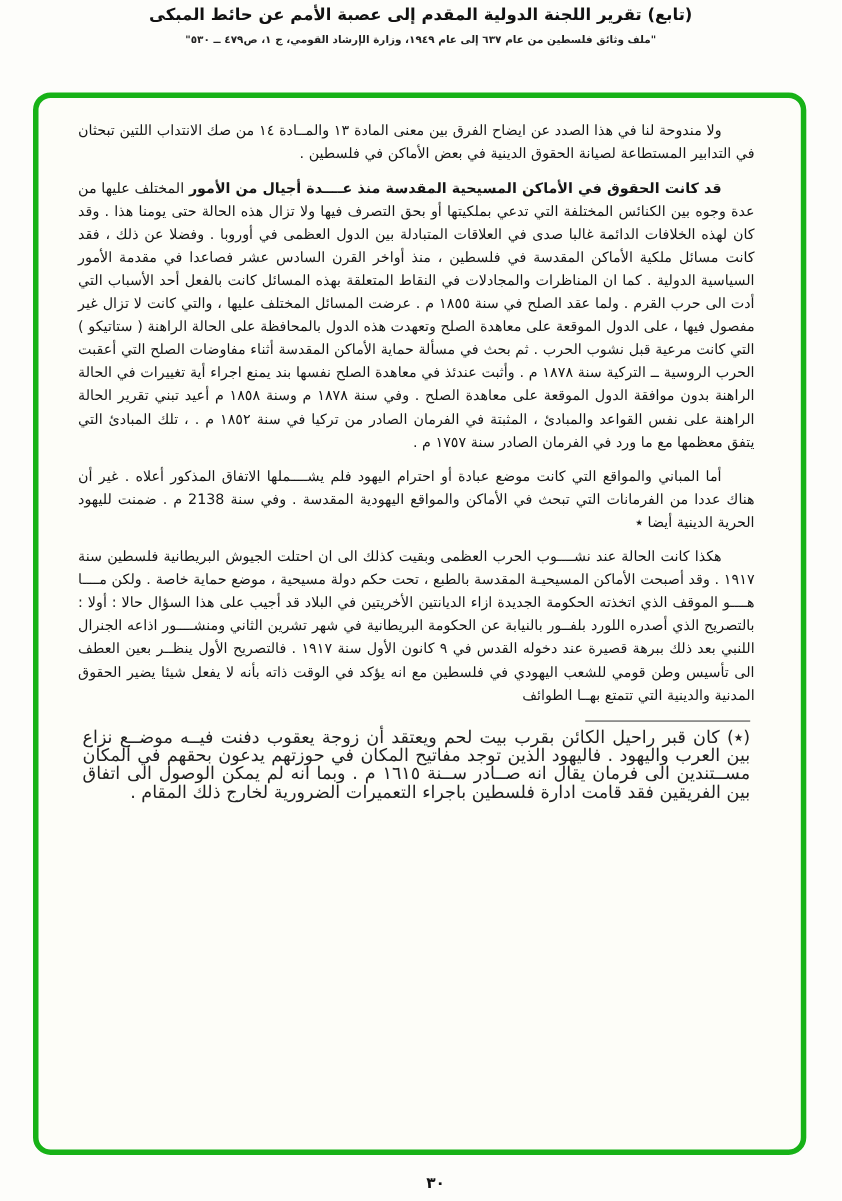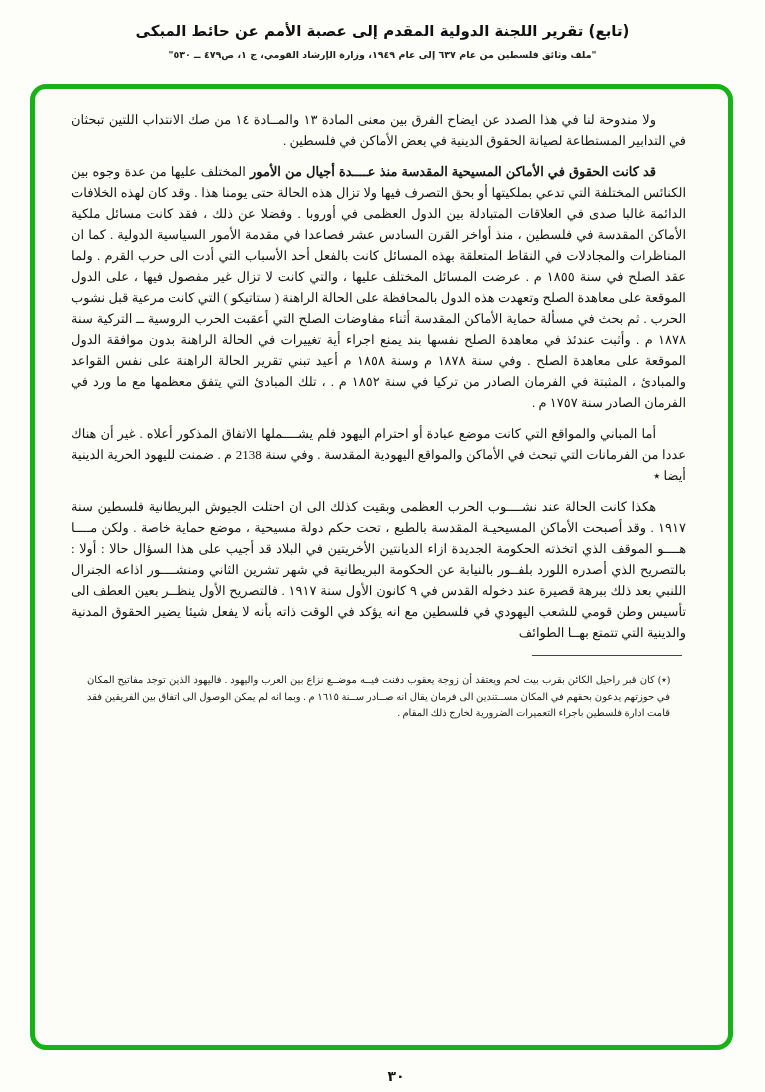--- a/index.html
+++ b/index.html
@@ -12,21 +12,21 @@
     width: 765px;
     height: 1092px;
     background: #fdfdfa;
     font-family: "DejaVu Sans", sans-serif;
     direction: rtl;
     overflow: hidden;
     color: #1b1b1b;
   }
   .doc-header {
     text-align: center;
-    padding-top: 22px;
+    padding-top: 4px;
   }
   .doc-title {
     font-size: 15px;
     font-weight: bold;
     margin: 0;
     color: #111;
   }
   .doc-source {
     margin-top: 9px;
     font-size: 9.5px;
@@ -47,38 +47,37 @@
   }
   .content {
     position: absolute;
     top: 0; right: 0; left: 0; bottom: 0;
     padding: 20px 42px 8px 36px;
     overflow: hidden;
     text-align: justify;
     font-size: 13px;
     line-height: 21px;
     color: #161616;
-    font-family: Liberation Serif, serif;
   }
   .para {
     margin: 0 0 10px 0;
     text-indent: 30px;
   }
   .para .lead {
     font-weight: bold;
   }
   .footnote-sep {
     width: 150px;
     height: 0;
     border-top: 1.5px solid #444;
     margin: 12px 4px 6px 0;
   }
   .footnote {
-    margin: 16px;
-    font-size: 10px;
+    margin: 4px;
+    font-size: 16px;
     line-height: 16.5px;
     color: #222;
     text-align: justify;
   }
   .page-number {
     position: absolute;
     bottom: 8px;
     left: 0;
     right: 0;
     text-align: center;

